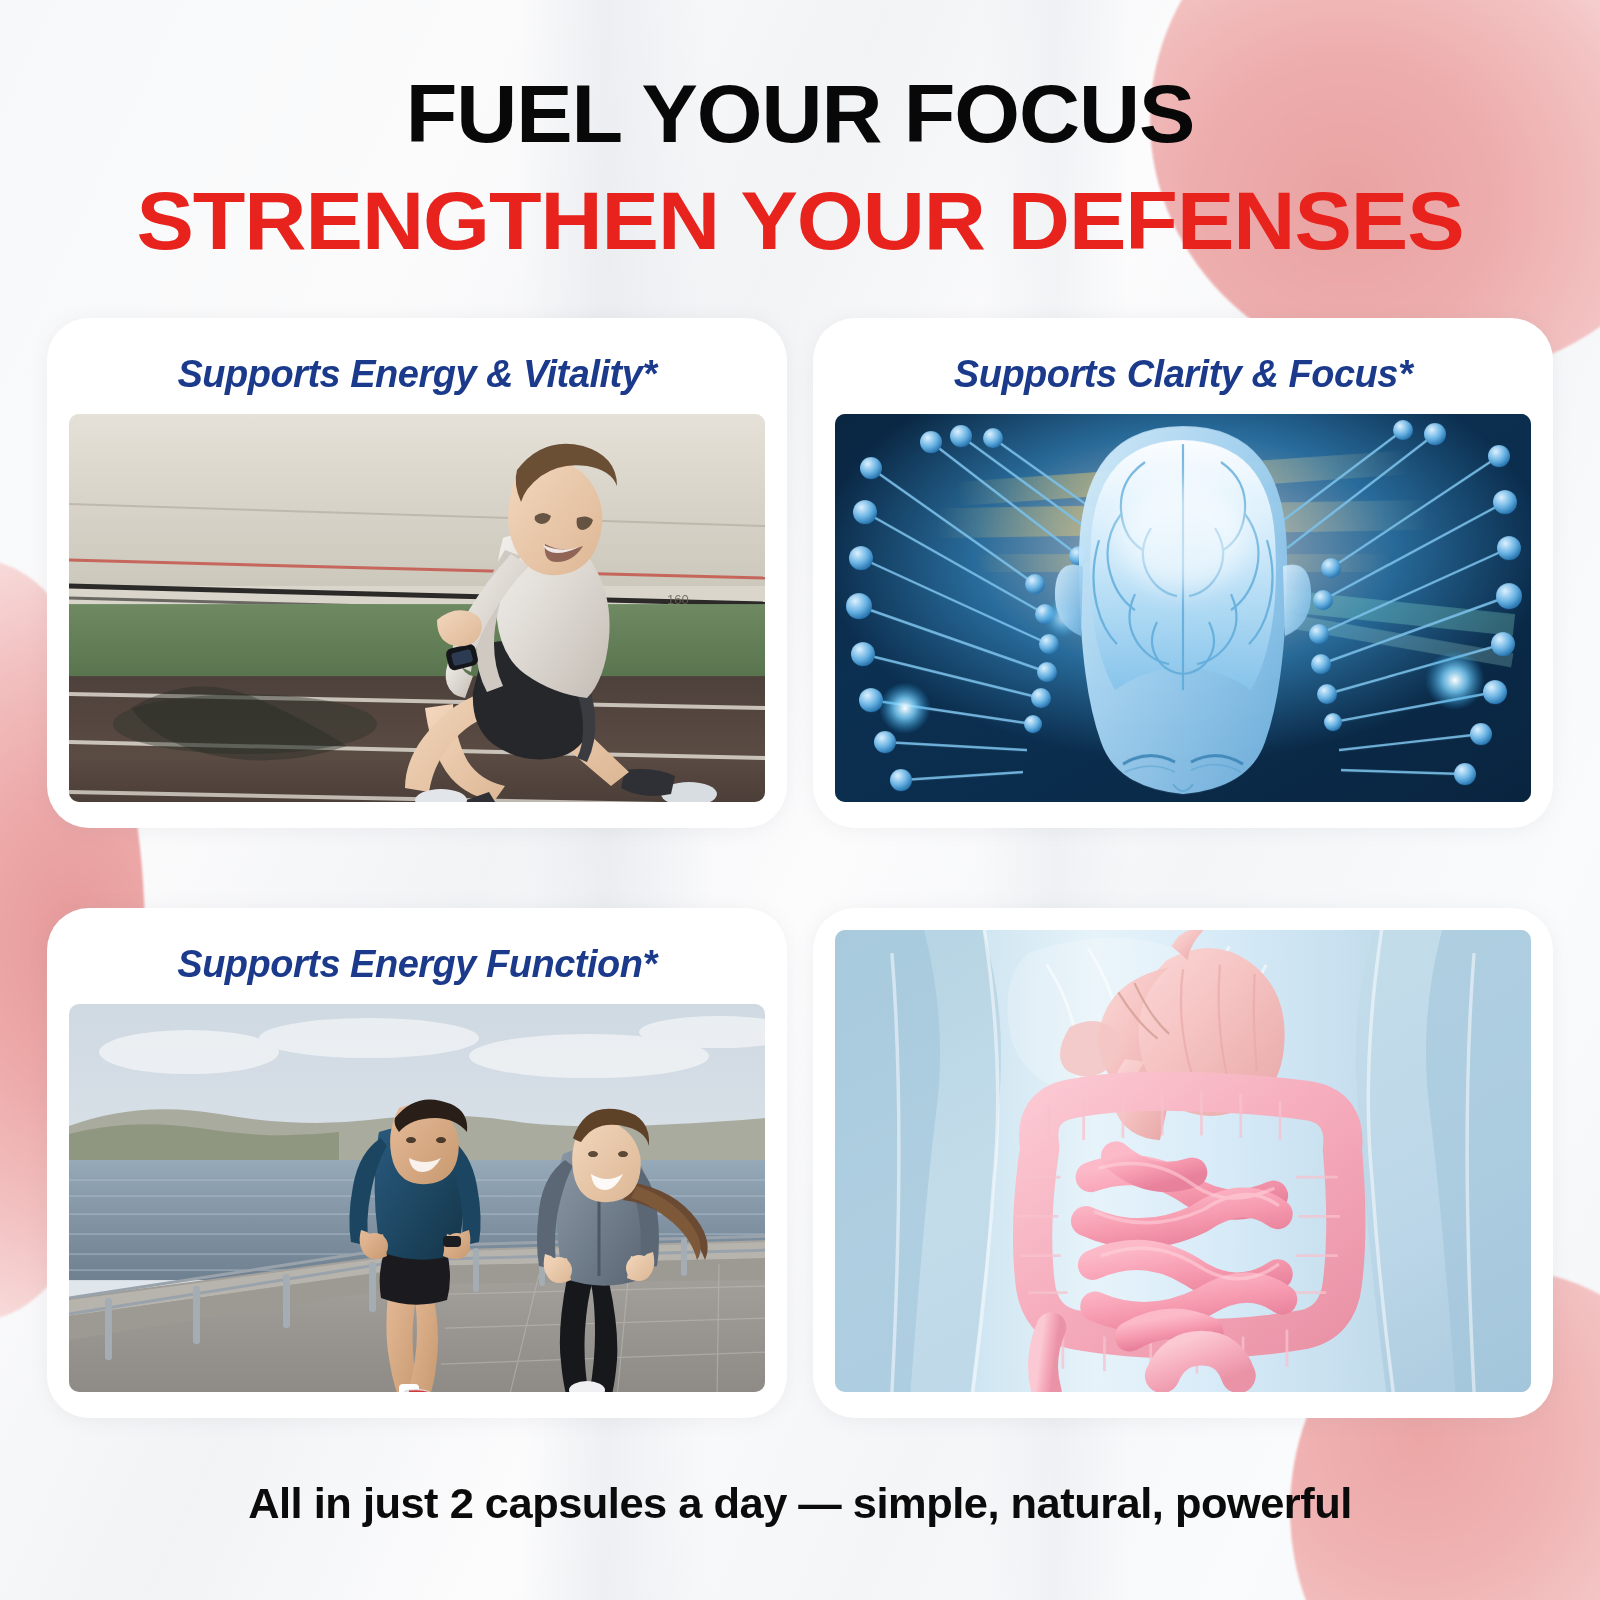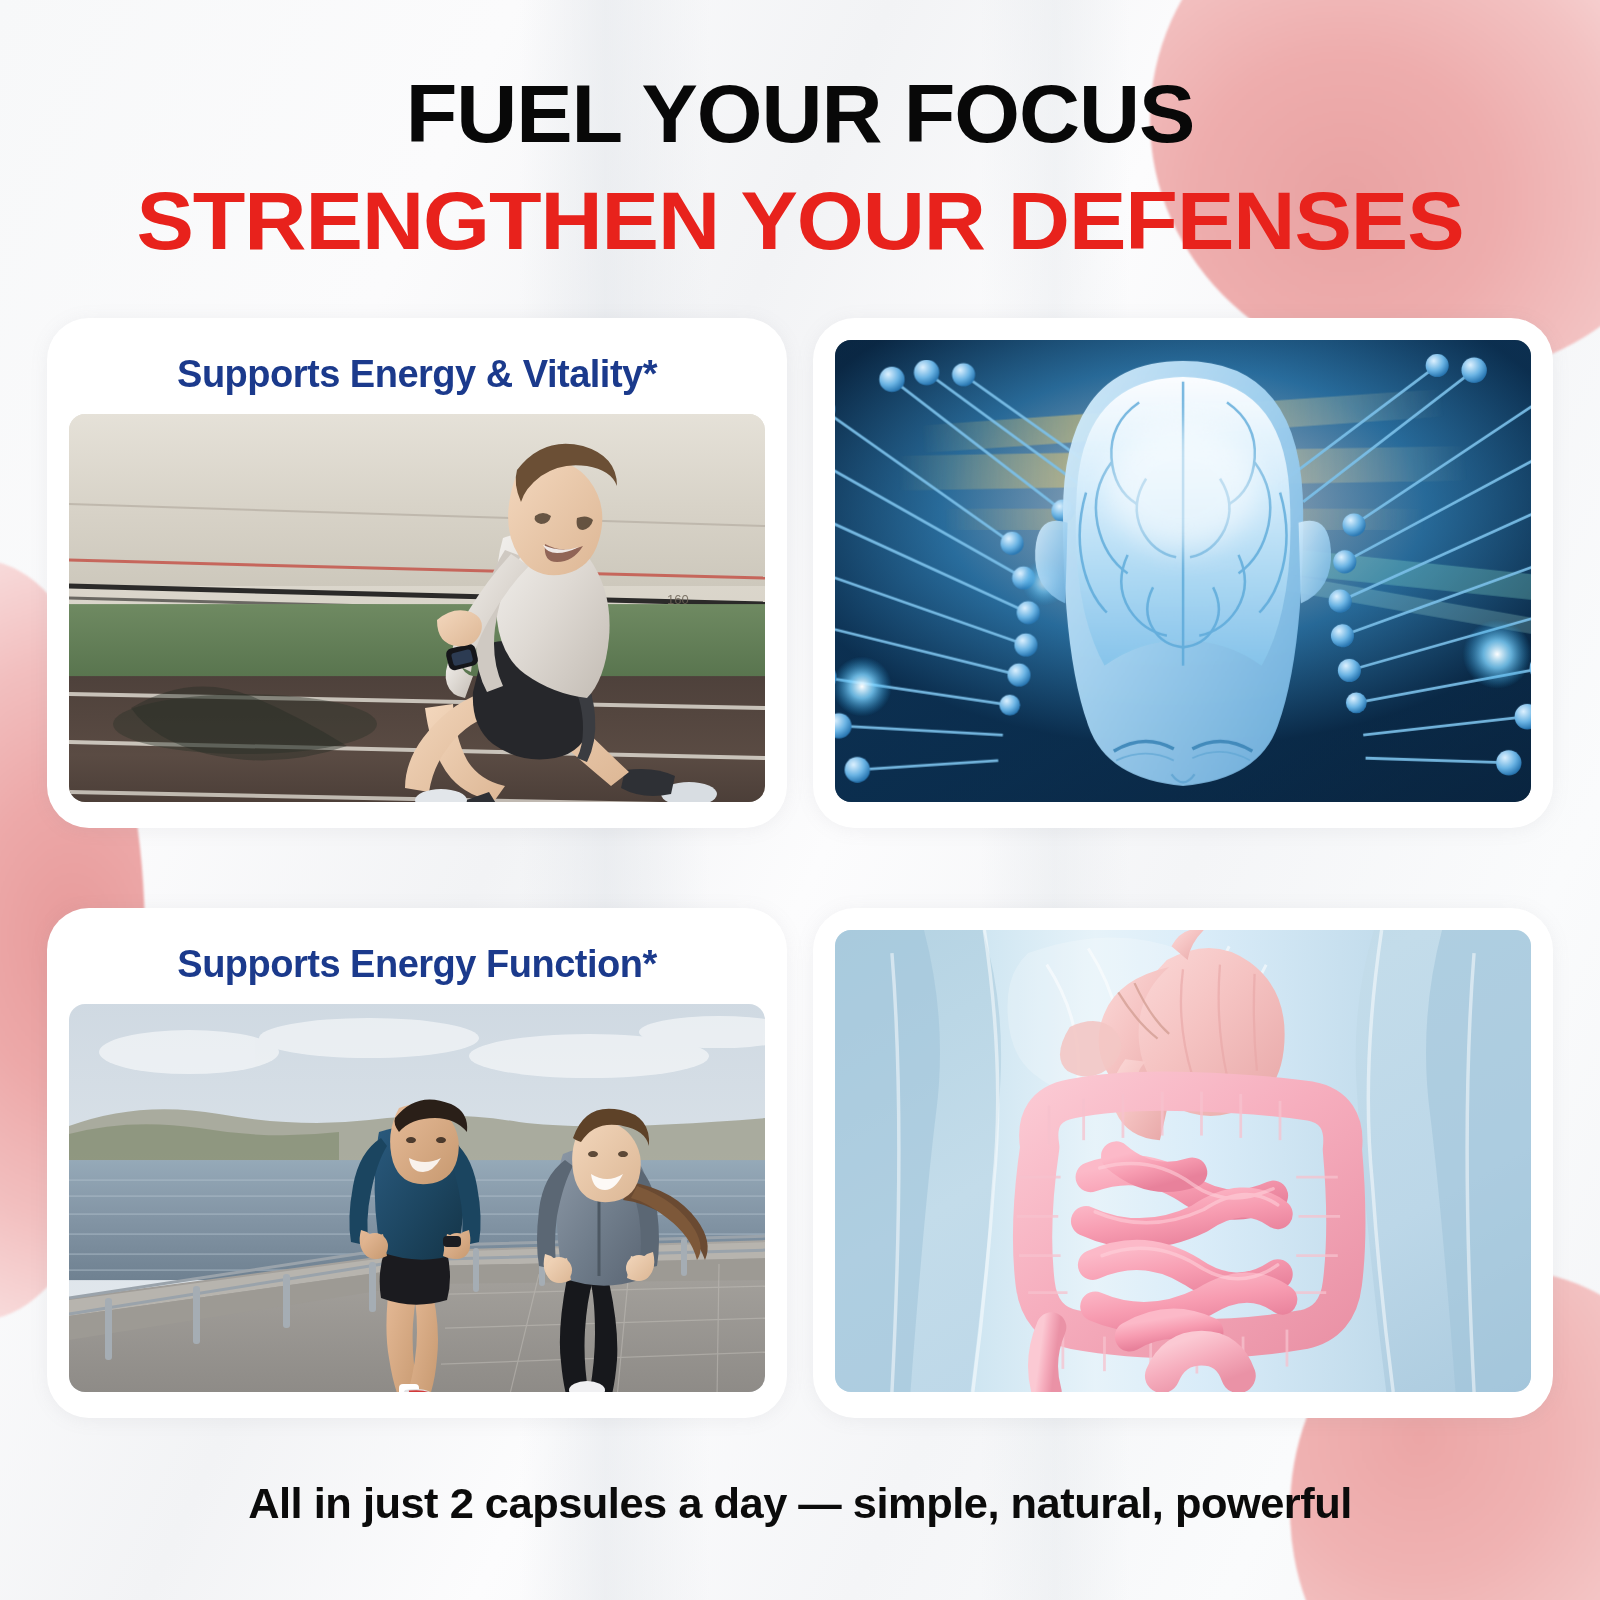--- a/index.html
+++ b/index.html
@@ -77,29 +77,29 @@
     z-index:4;
   }
   .card {
     background:#ffffff;
     border-radius:42px;
     padding:22px 22px 26px 22px;
     display:flex; flex-direction:column;
     box-shadow:0 2px 18px rgba(140,140,150,.10);
   }
   .card-title {
-    font-size:38px; font-weight:bold; 
+    font-size:38px; font-weight:bold; font-style:italic;
     color:#1b3a8c; text-align:center;
     letter-spacing:-.5px;
     padding:14px 4px 18px 4px;
     line-height:1.1;
     white-space:nowrap;
   }
   .card-media {
-    flex:1; border-radius:16px; overflow:hidden; position:relative;
+    flex:1; border-radius:10px; overflow:hidden; position:relative;
   }
   .card-media svg { display:block; width:100%; height:100%; }
 
   
   #footer {
     position:absolute; bottom:72px; left:0; width:1600px;
     text-align:center; z-index:5;
   }
   #footer-text {
     font-size:43px; font-weight:bold; color:#0b0b0b;
@@ -192,20 +192,21 @@
             <path d="M508 110 q10 -4 16 2 q-2 8 -10 10 q-8 0 -6 -12 Z" fill="#3b2d20" opacity=".75"></path>
             <path d="M466 108 q8 -6 16 0 q-2 8 -10 8 q-8 -2 -6 -8 Z" fill="#3b2d20" opacity=".75"></path>
             <path d="M476 136 q18 10 38 2 q-10 16 -26 16 q-14 0 -12 -18 Z" fill="#7c4d44" opacity=".8"></path>
             <path d="M474 137 q18 8 36 2 q-12 6 -22 6 q-10 0 -14 -8 Z" fill="#fff" opacity=".85"></path>
           </g>
         </svg>
       </div>
     </div>
 
     <div class="card">
+      <div class="card-title">Supports Clarity &amp; Focus*</div>
       <div class="card-media">
         <svg viewBox="0 0 696 400" preserveAspectRatio="xMidYMid slice">
           <defs>
             <radialGradient id="coreGlow" cx="50%" cy="36%" r="52%">
               <stop offset="0%" stop-color="#ffffff"></stop>
                 <stop offset="26%" stop-color="#cfeaff"></stop>
               <stop offset="58%" stop-color="#3f9ddb"></stop>
                 <stop offset="100%" stop-color="#0b2f52"></stop>
             </radialGradient>
             <linearGradient id="darkBg" x1="0" y1="0" x2="1" y2="1">

